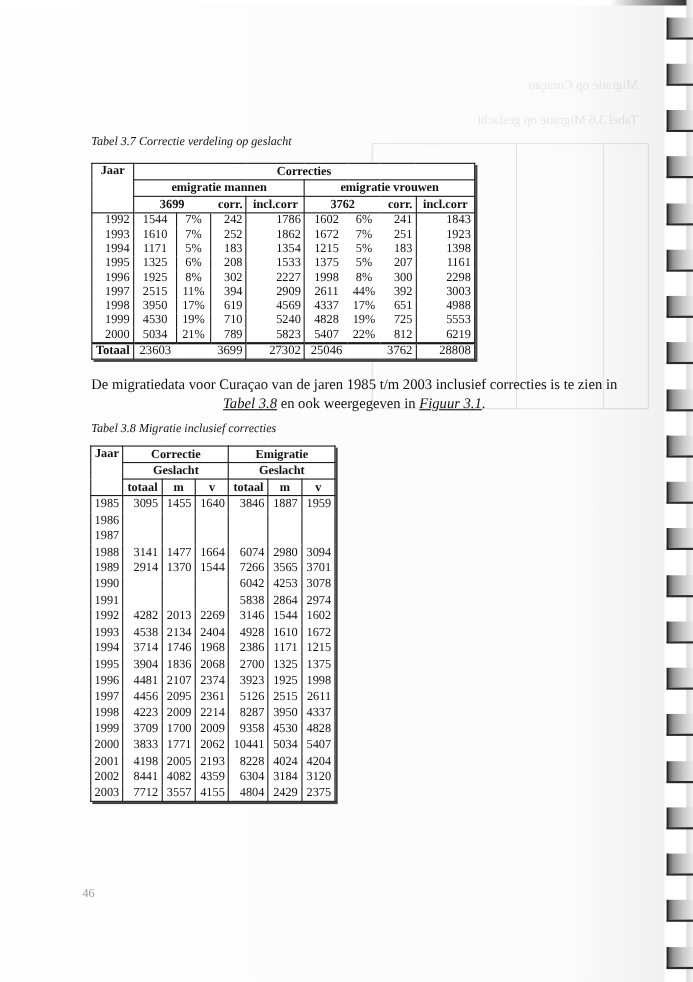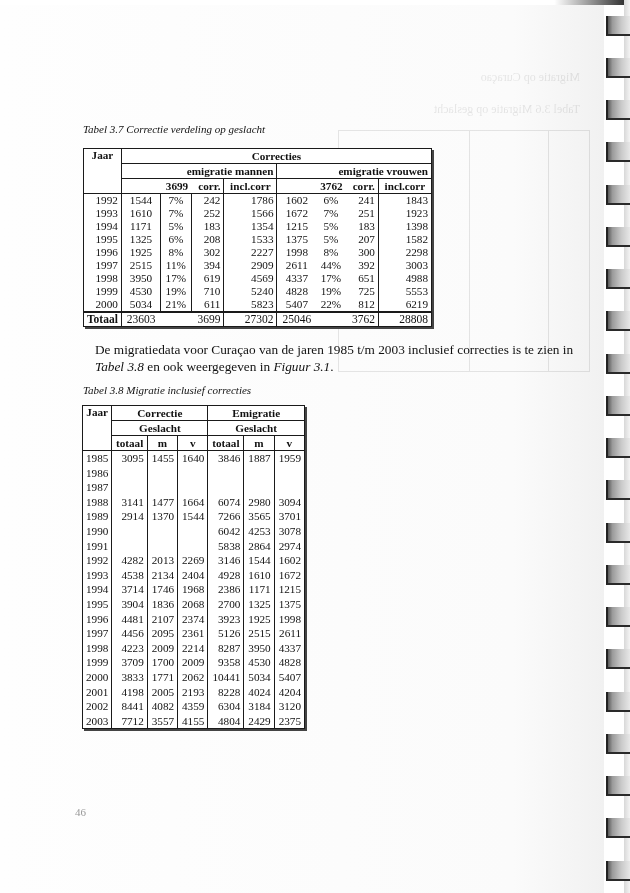--- a/index.html
+++ b/index.html
@@ -30,30 +30,30 @@
     position: absolute; left: 2px; width: 24px; height: 20px;
     background: linear-gradient(90deg, #5a5a5a 0%, #9a9a9a 20%, #c9c9c9 60%, #e7e7e7 100%);
     border-left: 2px solid #222; border-bottom: 2px solid #2a2a2a;
     box-sizing: border-box;
   }
   .spine { position: absolute; left: 20px; top: 0; width: 6px; height: 893px;
     background: linear-gradient(90deg,#d8d8d8,#f4f4f4); }
 
   .caption { position: absolute; font-style: italic; font-size: 11px; white-space: nowrap; }
   .para { position: absolute; font-size: 13.3px; line-height: 17px; white-space: nowrap; }
-  .para i { font-style: italic; }
+  .para i { font-style: italic; text-decoration: underline; }
   .pagenum { position: absolute; font-size: 11px; color: #999; }
 
   table.t { position: absolute; border-collapse: collapse; font-size: 11.2px;
     box-shadow: 2px 2px 0 #444; background: #fff; }
   table.t td, table.t th { border: 1px solid #1a1a1a; padding: 0 3px; line-height: 13px; height: 14px; white-space: nowrap; }
   table.t th { font-weight: bold; }
   .r { text-align: right; }
   .c { text-align: center; }
-  .l { text-align: right; }
+  .l { text-align: center; }
   
   #t37 td.nb-r { border-right: none; }
   #t37 td.nb-l { border-left: none; }
   #t37 tbody td { border-top: none; border-bottom: none; height: 13px; }
   #t37 tr.total td { border-top: 2px solid #1a1a1a; border-bottom: 1px solid #1a1a1a; font-size: 11.5px; }
   #t37 tr.total td.yr { font-weight: bold; }
 
   #t38 tbody td { border-top: none; border-bottom: none; height: 14.6px; line-height: 14.6px; }
   #t38 tbody tr:last-child td { border-bottom: 1px solid #1a1a1a; }
   #t38 thead th { height: 14px; }
@@ -128,21 +128,21 @@
       <td class="c nb-r">1602</td>
       <td class="c nb-r nb-l">6%</td>
       <td class="r nb-l">241</td>
       <td class="r">1843</td>
     </tr>
     <tr>
       <td class="r">1993</td>
       <td class="c nb-r">1610</td>
       <td class="c">7%</td>
       <td class="r nb-l">252</td>
-      <td class="r">1566</td>
+      <td class="r">1862</td>
       <td class="c nb-r">1672</td>
       <td class="c nb-r nb-l">7%</td>
       <td class="r nb-l">251</td>
       <td class="r">1923</td>
     </tr>
     <tr>
       <td class="r">1994</td>
       <td class="c nb-r">1171</td>
       <td class="c">5%</td>
       <td class="r nb-l">183</td>
@@ -154,21 +154,21 @@
     </tr>
     <tr>
       <td class="r">1995</td>
       <td class="c nb-r">1325</td>
       <td class="c">6%</td>
       <td class="r nb-l">208</td>
       <td class="r">1533</td>
       <td class="c nb-r">1375</td>
       <td class="c nb-r nb-l">5%</td>
       <td class="r nb-l">207</td>
-      <td class="r">1582</td>
+      <td class="r">1161</td>
     </tr>
     <tr>
       <td class="r">1996</td>
       <td class="c nb-r">1925</td>
       <td class="c">8%</td>
       <td class="r nb-l">302</td>
       <td class="r">2227</td>
       <td class="c nb-r">1998</td>
       <td class="c nb-r nb-l">8%</td>
       <td class="r nb-l">300</td>
@@ -204,42 +204,42 @@
       <td class="r">5240</td>
       <td class="c nb-r">4828</td>
       <td class="c nb-r nb-l">19%</td>
       <td class="r nb-l">725</td>
       <td class="r">5553</td>
     </tr>
     <tr>
       <td class="r">2000</td>
       <td class="c nb-r">5034</td>
       <td class="c">21%</td>
-      <td class="r nb-l">611</td>
+      <td class="r nb-l">789</td>
       <td class="r">5823</td>
       <td class="c nb-r">5407</td>
       <td class="c nb-r nb-l">22%</td>
       <td class="r nb-l">812</td>
       <td class="r">6219</td>
     </tr>
     <tr class="total">
       <td class="c yr">Totaal</td>
       <td class="c nb-r">23603</td>
       <td class="c nb-r nb-l"></td>
       <td class="r nb-l">3699</td>
       <td class="r">27302</td>
       <td class="c nb-r">25046</td>
       <td class="c nb-r nb-l"></td>
       <td class="r nb-l">3762</td>
       <td class="r">28808</td>
     </tr>
   </tbody>
 </table>
 
-<div class="para" style="left:95px;top:341px;">
+<div class="para" style="left:83px;top:341px;text-align:center;">
   <div>De migratiedata voor Curaçao van de jaren 1985 t/m 2003 inclusief correcties is te zien in</div>
   <div><i>Tabel 3.8</i><span> en ook weergegeven in </span><i>Figuur 3.1</i><span>.</span></div>
 </div>
 
 <div class="caption" style="left:83px;top:384px;text-align:center;">Tabel 3.8 Migratie inclusief correcties</div>
 
 <table class="t" id="t38" style="left:82px;top:405px;width:223px;">
   <thead>
     <tr>
       <th rowspan="3" class="c" style="width:22px;vertical-align:top;">Jaar</th>

